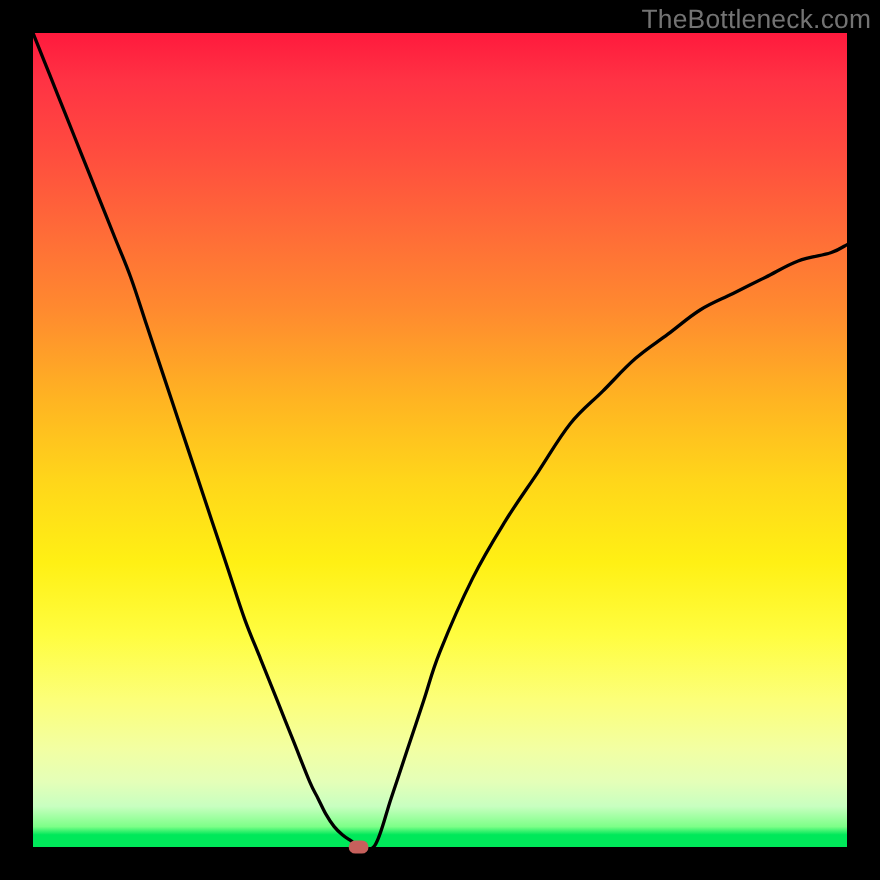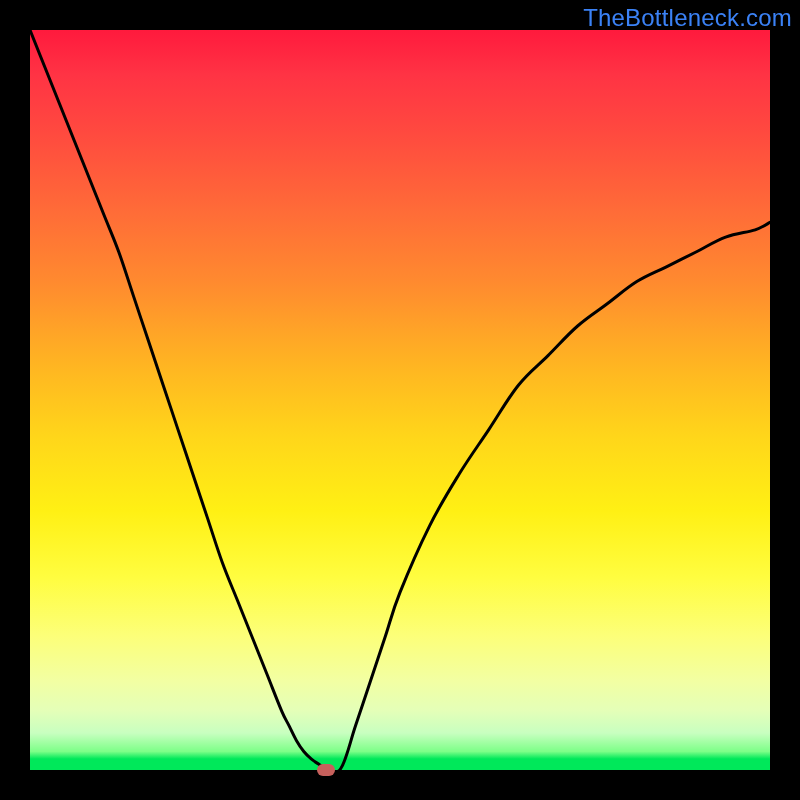--- a/index.html
+++ b/index.html
@@ -46,21 +46,21 @@
   .curve {
     position: absolute;
     left: 0; top: 0;
     width: 740px;
     height: 740px;
   }
   .watermark {
     position: absolute;
     top: 4px;
     right: 8px;
-    color: #3b82f6;
+    color: #737373;
     font-size: 24px;
     letter-spacing: 0.2px;
     user-select: none;
   }
   .marker {
     position: absolute;
     width: 18px;
     height: 12px;
     border-radius: 6px;
     background: #c6605c;

